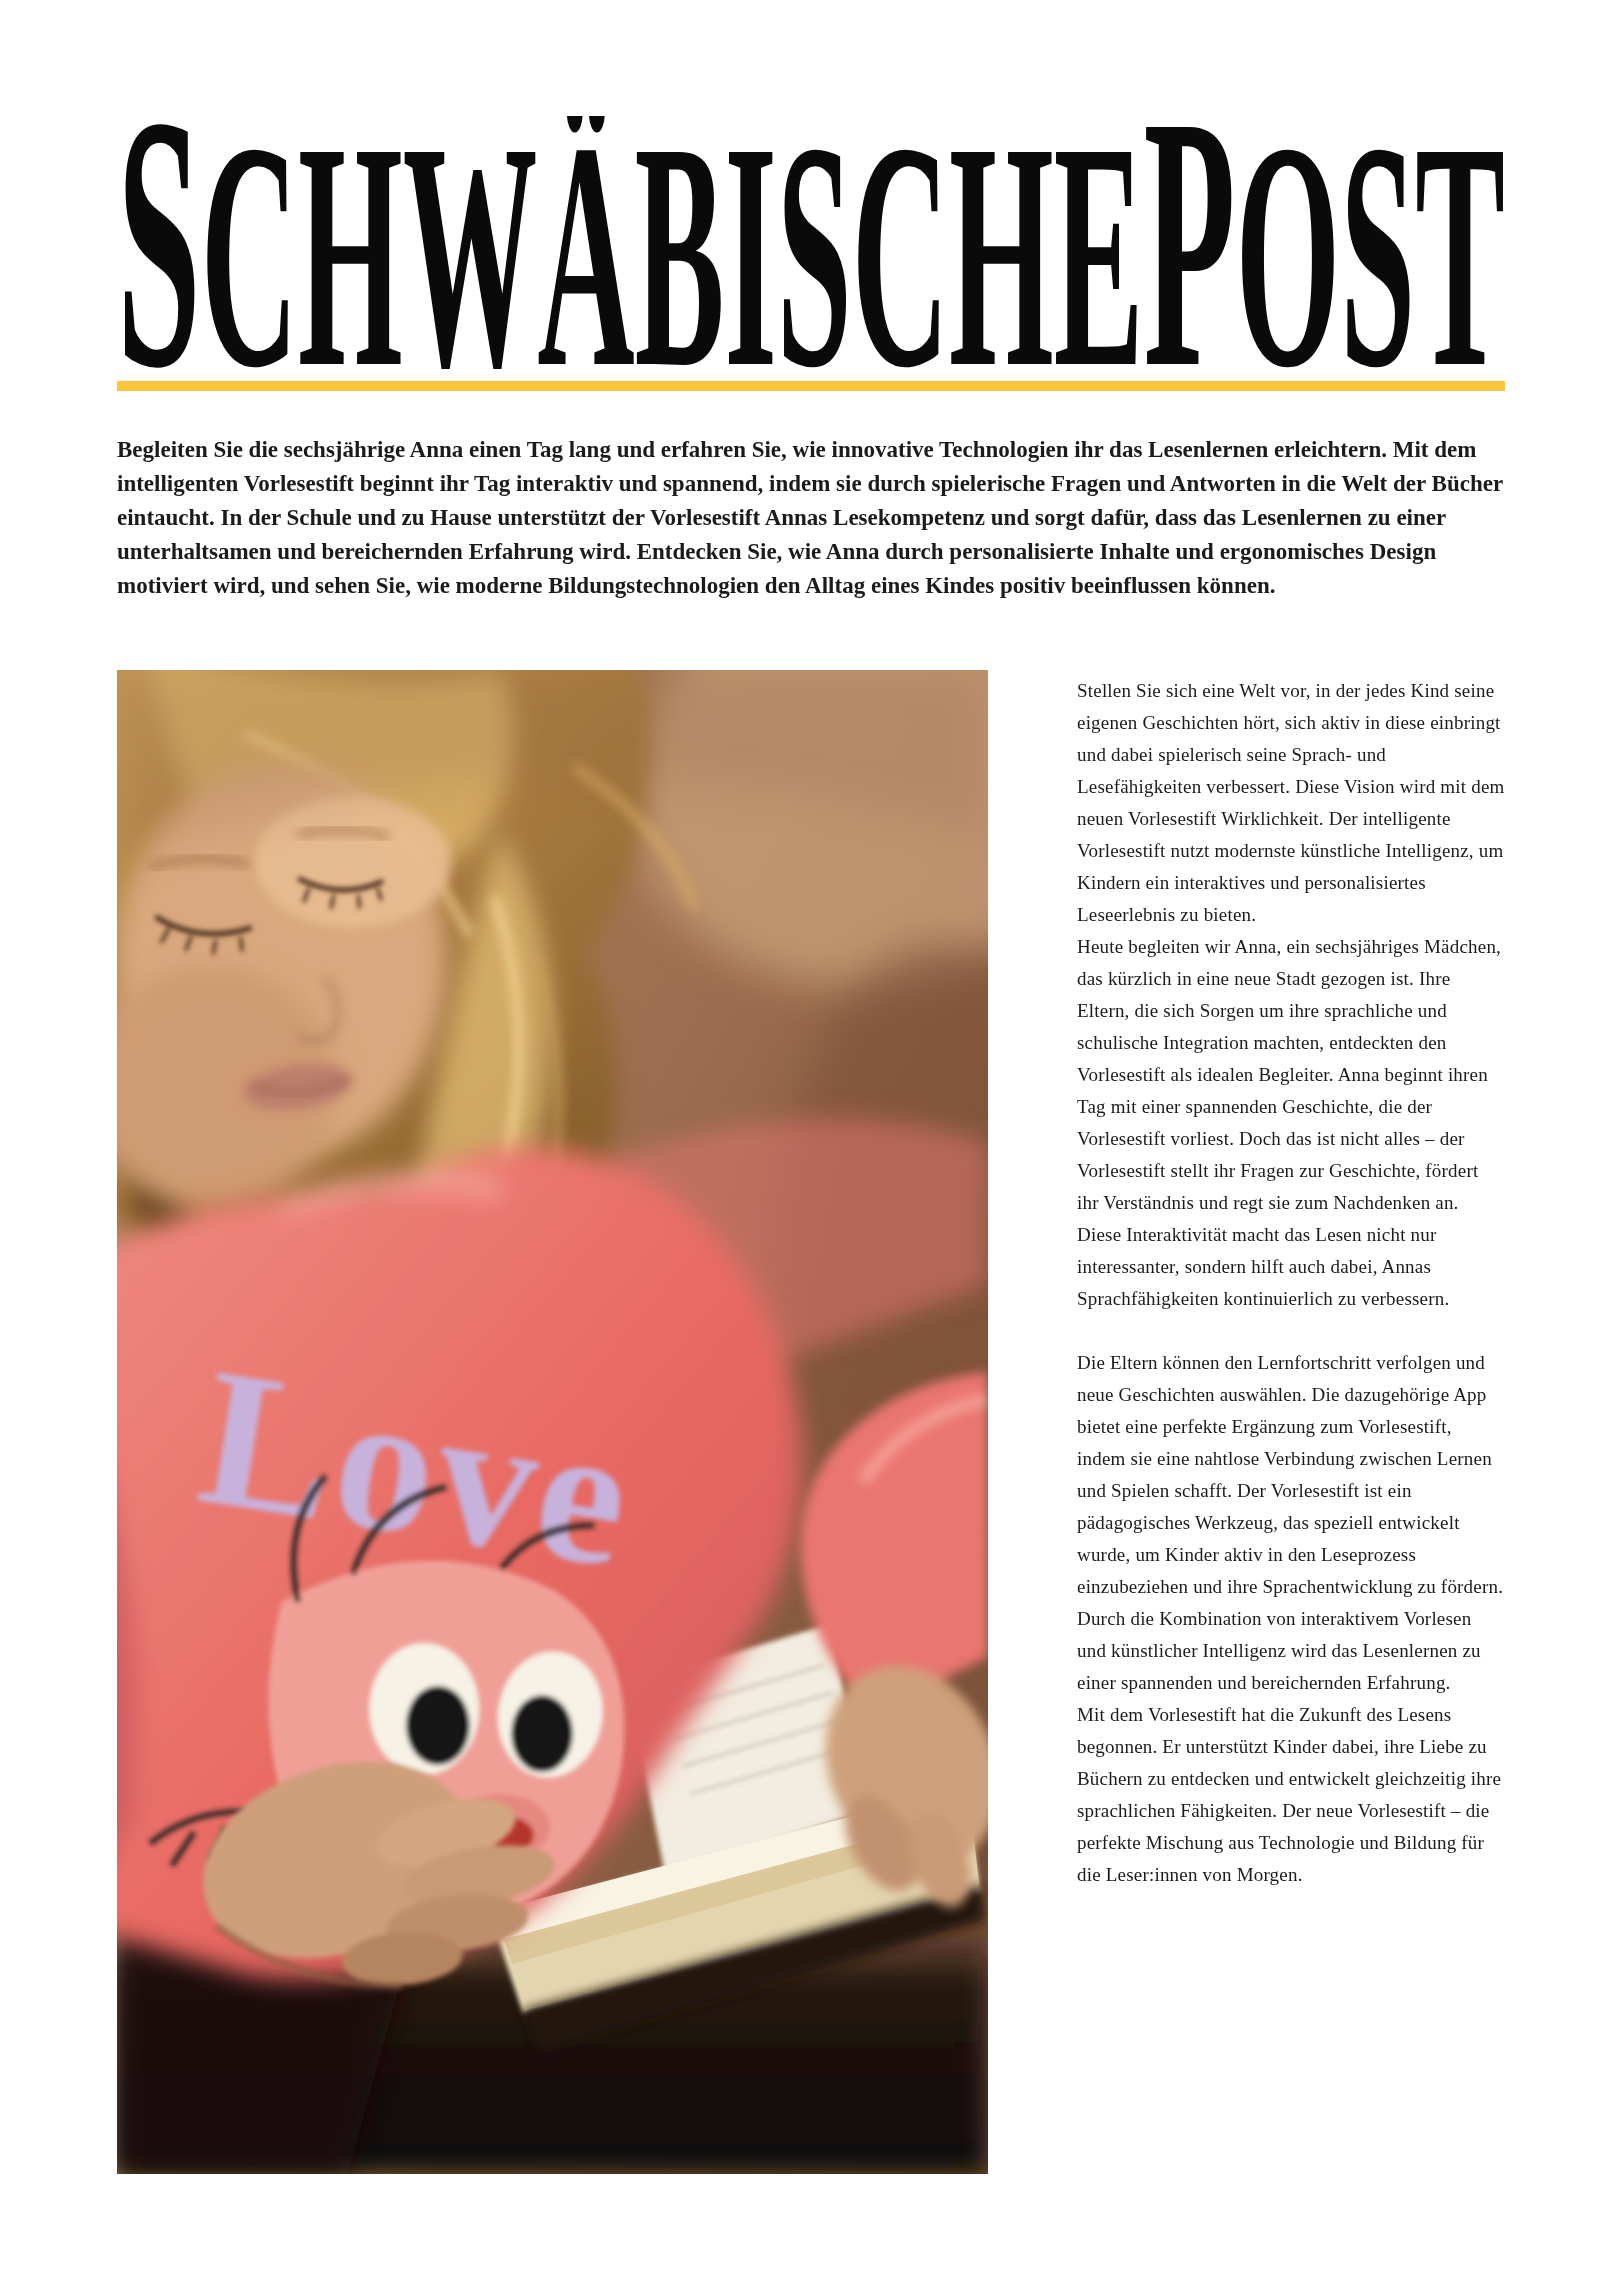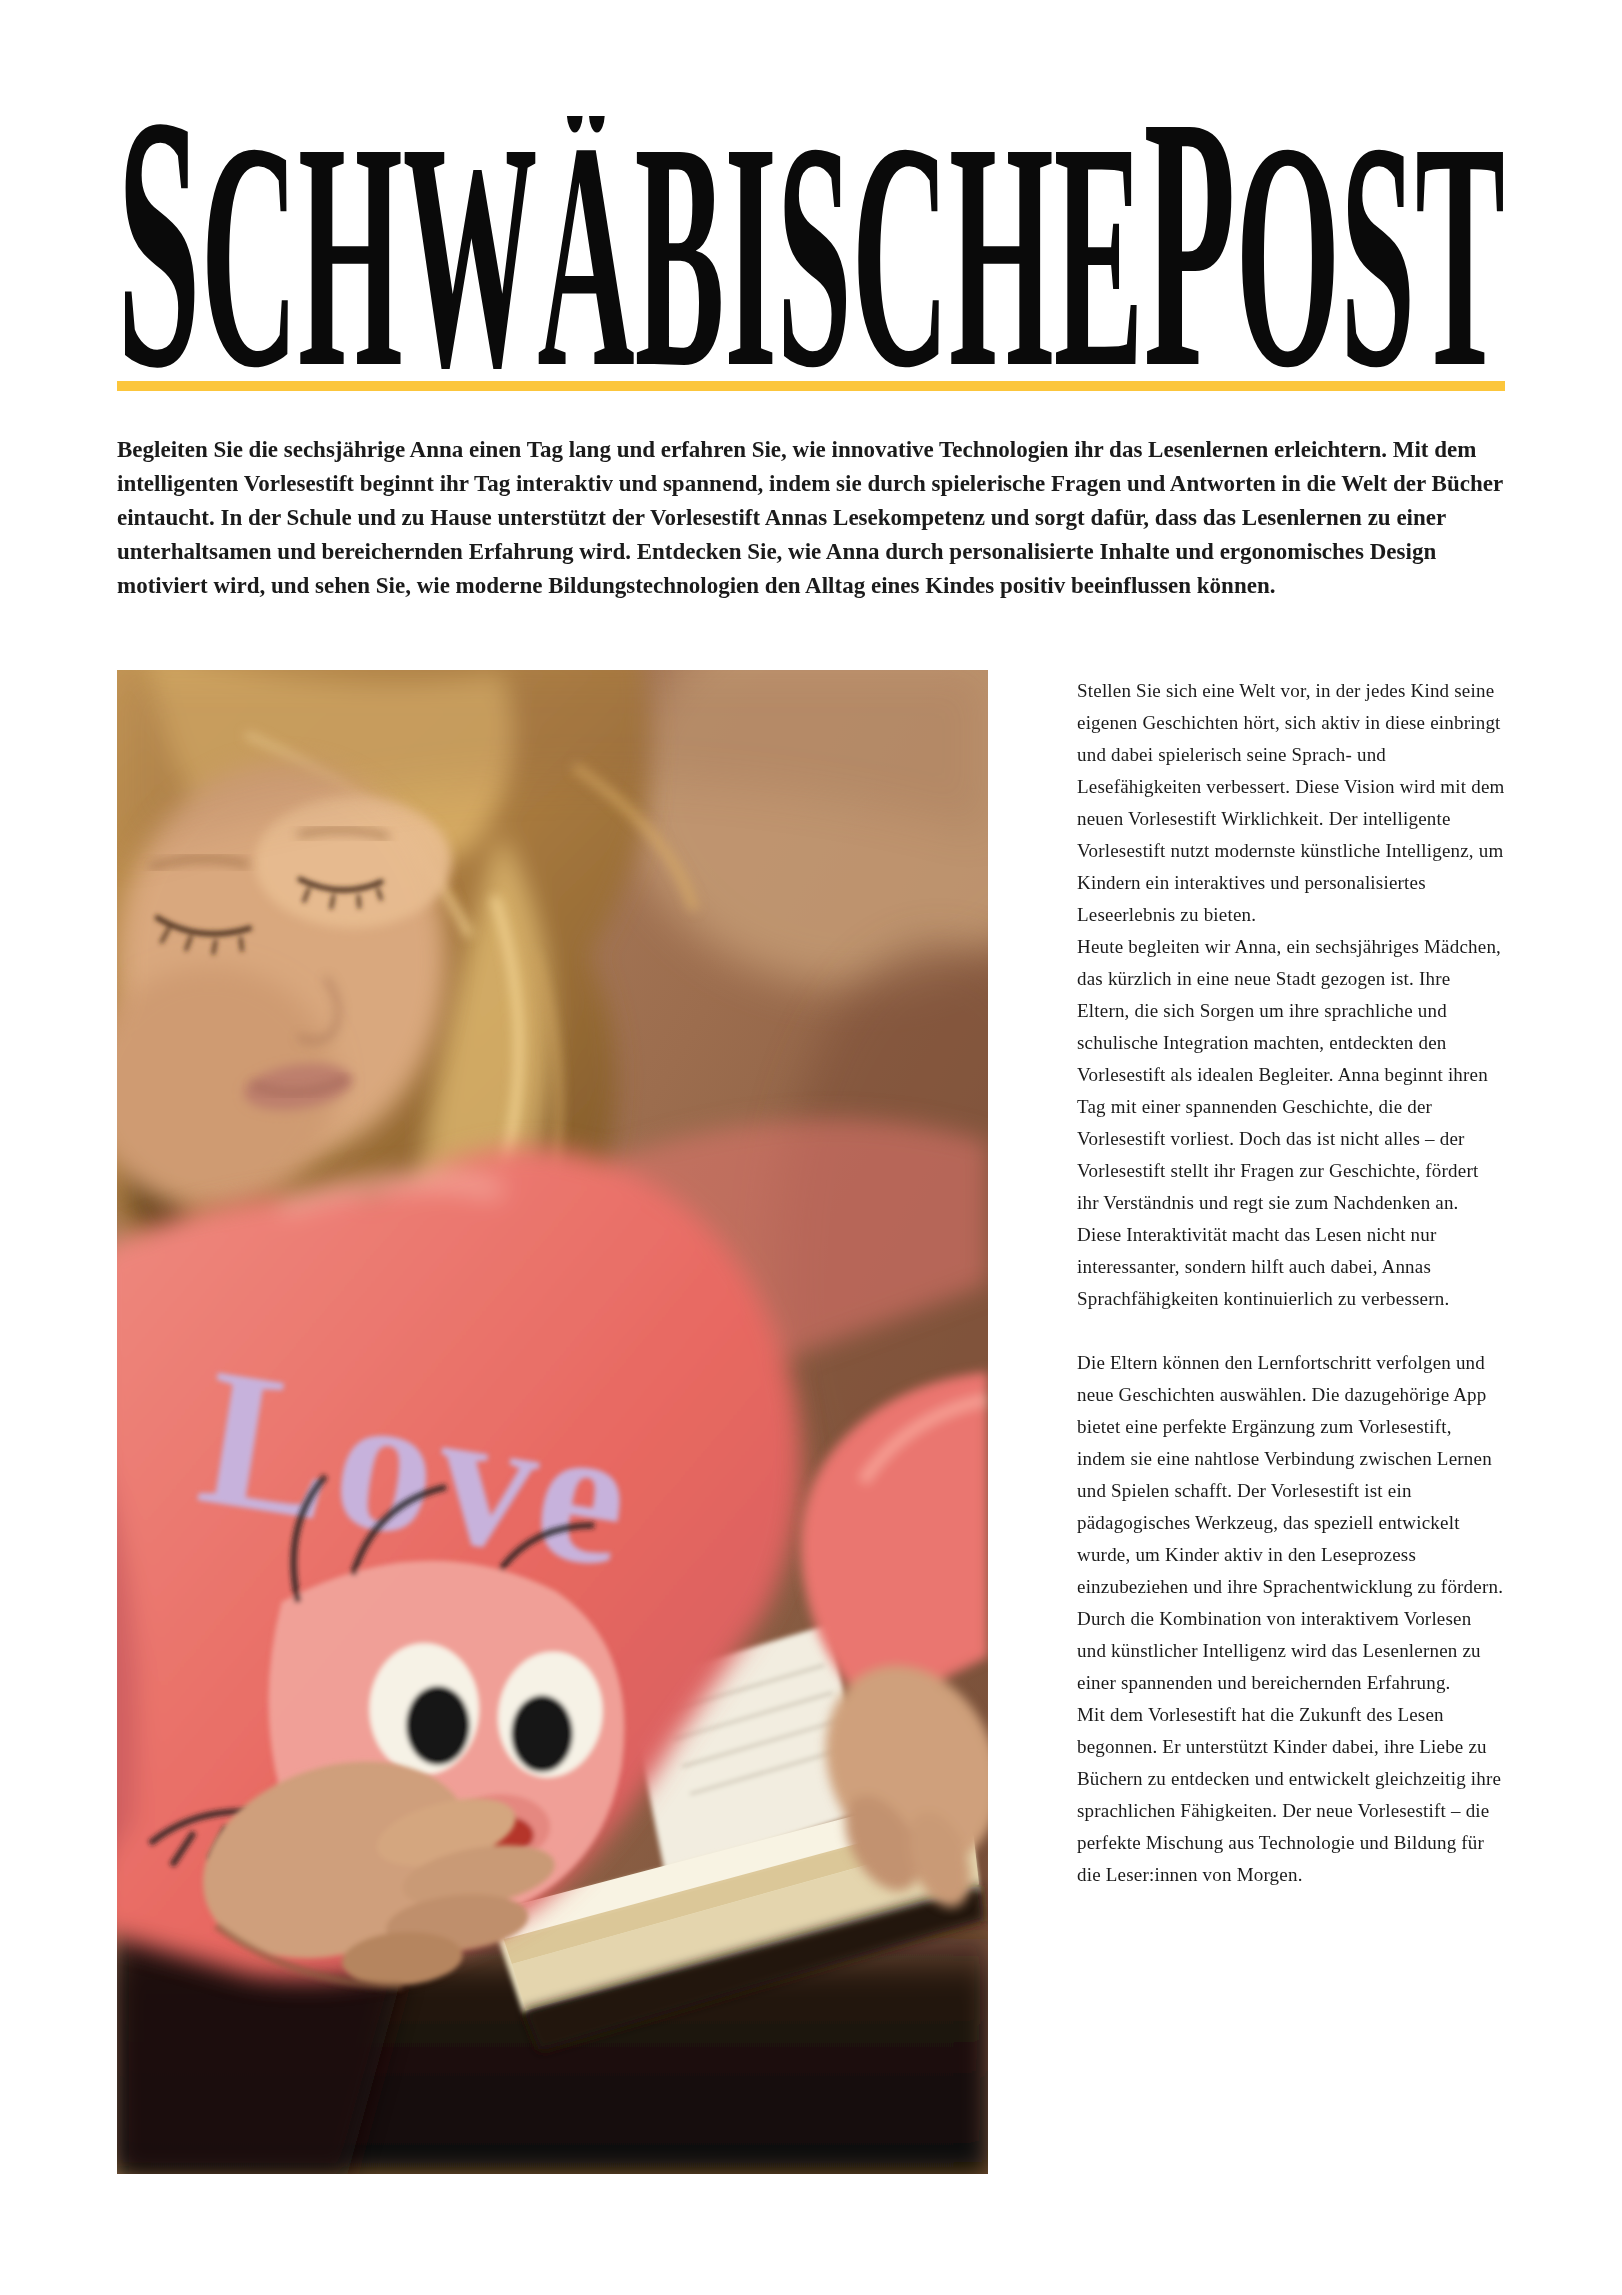--- a/index.html
+++ b/index.html
@@ -237,18 +237,18 @@
         </g>
 
         <path d="M0,0 L1588,0 L1588,300 Q800,80 0,340 Z" fill="#8a5f45" opacity="0.18" filter="url(#b40)"></path>
       </svg>
     </div>
 
     <div class="column">
       <p>Stellen Sie sich eine Welt vor, in der jedes Kind seine eigenen Geschichten hört, sich aktiv in diese einbringt und dabei spielerisch seine Sprach- und Lesefähigkeiten verbessert. Diese Vision wird mit dem neuen Vorlesestift Wirklichkeit. Der intelligente Vorlesestift nutzt modernste künstliche Intelligenz, um Kindern ein interaktives und personalisiertes Leseerlebnis zu bieten.</p>
       <p>Heute begleiten wir Anna, ein sechsjähriges Mädchen, das kürzlich in eine neue Stadt gezogen ist. Ihre Eltern, die sich Sorgen um ihre sprachliche und schulische Integration machten, entdeckten den Vorlesestift als idealen Begleiter. Anna beginnt ihren Tag mit einer spannenden Geschichte, die der Vorlesestift vorliest. Doch das ist nicht alles – der Vorlesestift stellt ihr Fragen zur Geschichte, fördert ihr Verständnis und regt sie zum Nachdenken an. Diese Interaktivität macht das Lesen nicht nur interessanter, sondern hilft auch dabei, Annas Sprachfähigkeiten kontinuierlich zu verbessern.</p>
       <p class="gap-above">Die Eltern können den Lernfortschritt verfolgen und neue Geschichten auswählen. Die dazugehörige App bietet eine perfekte Ergänzung zum Vorlesestift, indem sie eine nahtlose Verbindung zwischen Lernen und Spielen schafft. Der Vorlesestift ist ein pädagogisches Werkzeug, das speziell entwickelt wurde, um Kinder aktiv in den Leseprozess einzubeziehen und ihre Sprachentwicklung zu fördern. Durch die Kombination von interaktivem Vorlesen und künstlicher Intelligenz wird das Lesenlernen zu einer spannenden und bereichernden Erfahrung.</p>
-      <p>Mit dem Vorlesestift hat die Zukunft des Lesen begonnen. Er unterstützt Kinder dabei, ihre Liebe zu Büchern zu entdecken und entwickelt gleichzeitig ihre sprachlichen Fähigkeiten. Der neue Vorlesestift – die perfekte Mischung aus Technologie und Bildung für die Leser:innen von Morgen.</p>
+      <p>Mit dem Vorlesestift hat die Zukunft des Lesens begonnen. Er unterstützt Kinder dabei, ihre Liebe zu Büchern zu entdecken und entwickelt gleichzeitig ihre sprachlichen Fähigkeiten. Der neue Vorlesestift – die perfekte Mischung aus Technologie und Bildung für die Leser:innen von Morgen.</p>
     </div>
 
   </div>
 </div>
 
 
 </body></html>

